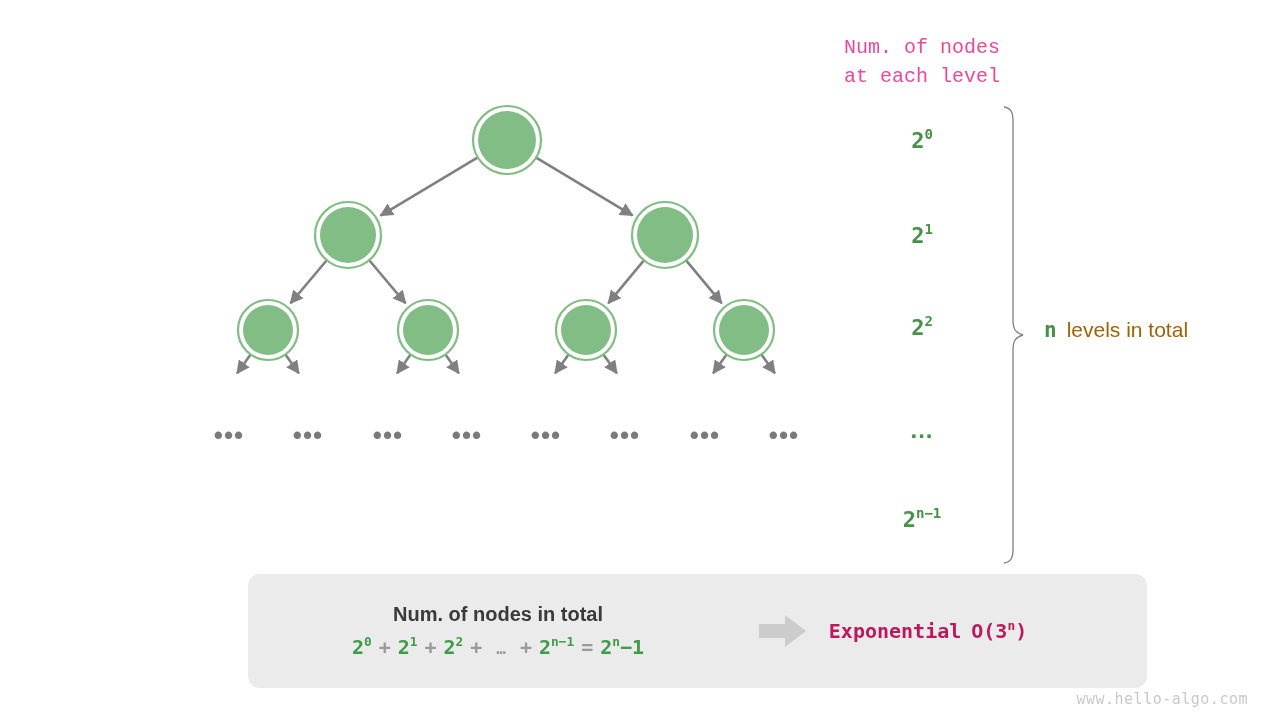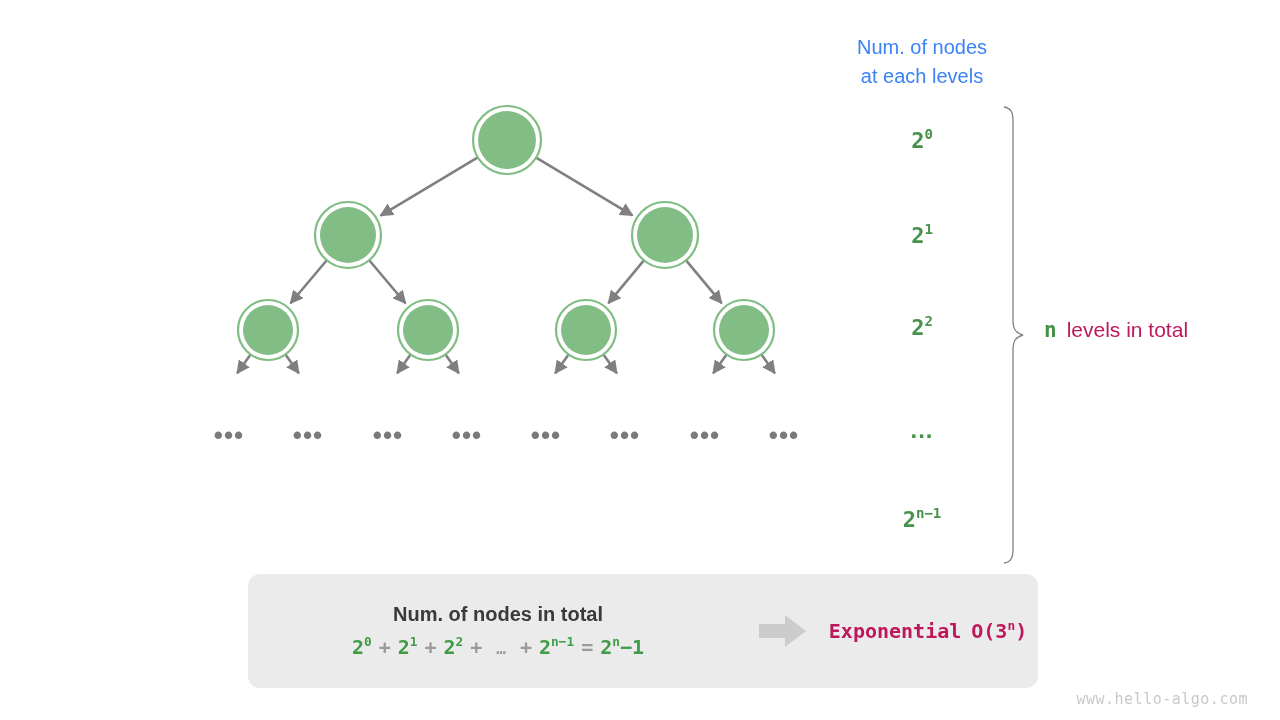--- a/index.html
+++ b/index.html
@@ -43,24 +43,24 @@
     font-family: "Liberation Sans", sans-serif;
   }
 
   
   #level-header {
     position: absolute;
     left: 812px;
     top: 33px;
     width: 220px;
     text-align: center;
-    color: #3b82f6;
+    color: #ec4899;
     font-size: 20px;
     line-height: 1.45;
-    font-family: Liberation Sans, sans-serif;
+    font-family: Liberation Mono, monospace;
   }
 
   
   .level-label {
     position: absolute;
     width: 120px;
     text-align: center;
     color: #46924b;
     font-weight: 700;
     font-size: 22px;
@@ -99,31 +99,31 @@
     align-items: baseline;
     gap: 10px;
   }
   #levels-total .nvar {
     color: #46924b;
     font-weight: 700;
     font-size: 21px;
     font-family: "DejaVu Sans Mono", monospace;
   }
   #levels-total .ntxt {
-    color: #be185d;
+    color: #a16207;
     font-size: 21px;
     font-family: "Liberation Sans", sans-serif;
   }
 
   
   #summary-box {
     position: absolute;
     left: 248px;
     top: 574px;
-    width: 790px;
+    width: 899px;
     height: 114px;
     background: #ebebeb;
     border-radius: 12px;
   }
   #summary-inner {
     position: absolute;
     inset: 0;
     display: flex;
     align-items: center;
   }
@@ -234,21 +234,21 @@
       <div class="ellipsis" style="left: 388px; top: 435px;">•••</div>
       <div class="ellipsis" style="left: 467px; top: 435px;">•••</div>
       <div class="ellipsis" style="left: 546px; top: 435px;">•••</div>
       <div class="ellipsis" style="left: 625px; top: 435px;">•••</div>
       <div class="ellipsis" style="left: 705px; top: 435px;">•••</div>
       <div class="ellipsis" style="left: 784px; top: 435px;">•••</div>
     </div>
 
   <div id="level-header">
     <div>Num. of nodes</div>
-    <div>at each levels</div>
+    <div>at each level</div>
   </div>
 
   <div id="level-labels">
       <div class="level-label" style="left: 862px; top: 140px;"><span>2</span><sup>0</sup></div>
       <div class="level-label" style="left: 862px; top: 235px;"><span>2</span><sup>1</sup></div>
       <div class="level-label" style="left: 862px; top: 327px;"><span>2</span><sup>2</sup></div>
       <div class="level-label dots" style="left: 862px; top: 430px;">...</div>
       <div class="level-label" style="left: 862px; top: 519px;"><span>2</span><sup>n−1</sup></div>
     </div>
 

